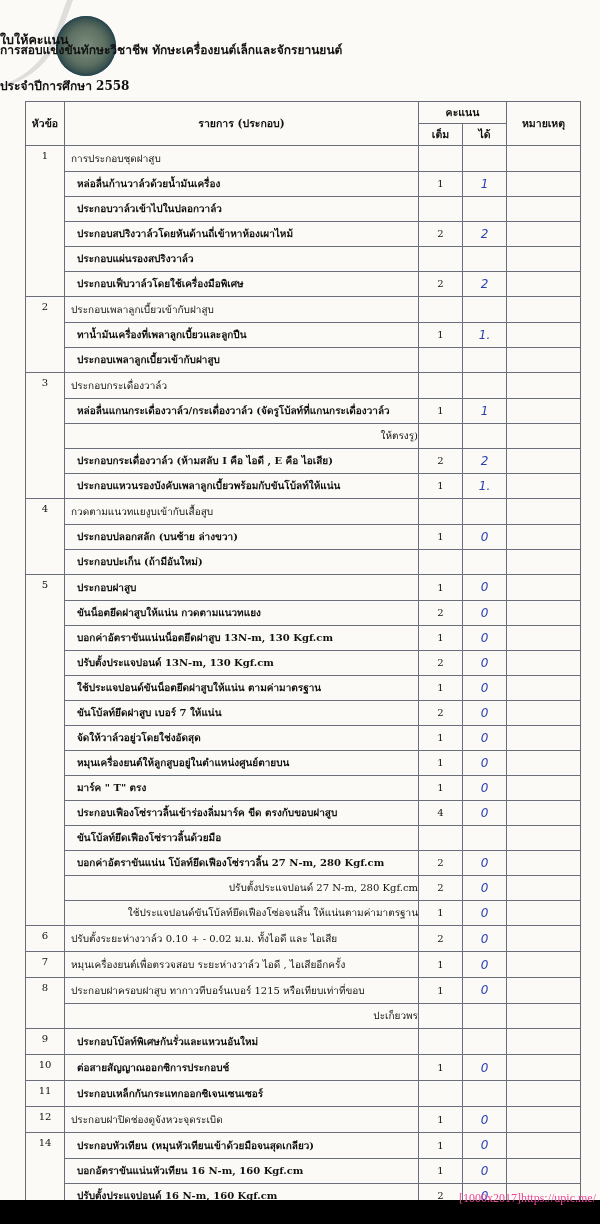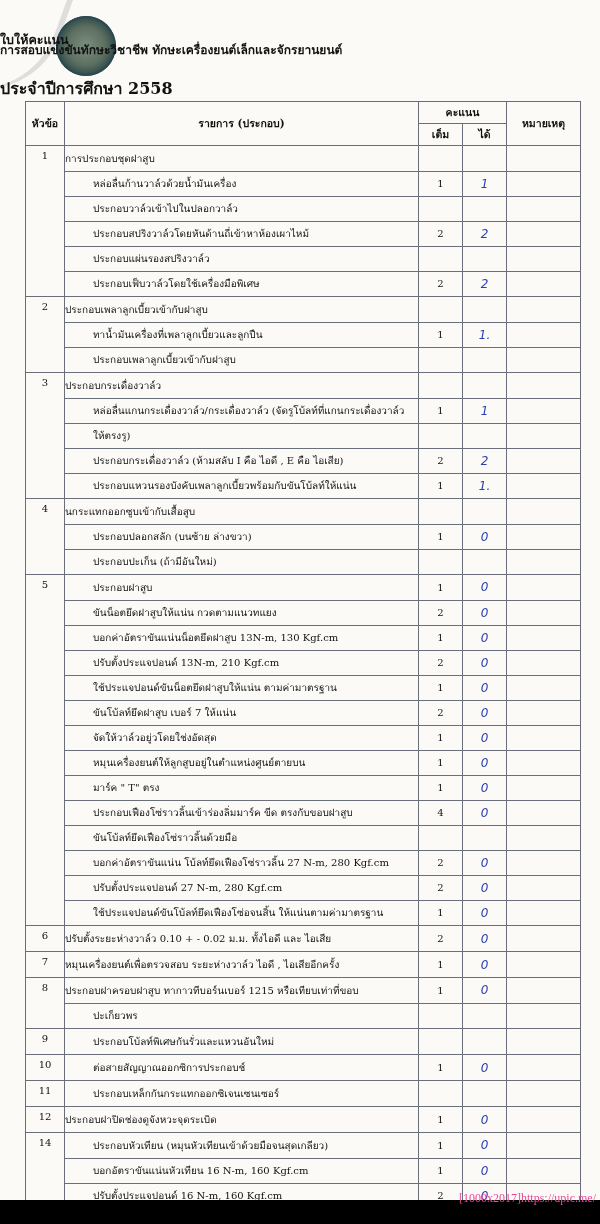--- a/index.html
+++ b/index.html
@@ -3,28 +3,28 @@
 <meta charset="utf-8">
 <style>
   html, body { margin:0; padding:0; }
   body { width:600px; height:1224px; background:#000; position:relative; overflow:hidden; font-family:"DejaVu Serif", serif; }
   .page { position:absolute; left:0; top:0; width:600px; height:1200px; background:#fbfaf6; overflow:hidden; }
   .curl { position:absolute; left:-30px; top:-20px; width:80px; height:120px; border-right:6px solid #d8d8d8; border-radius:0 0 80px 0; transform:rotate(20deg); opacity:.8; }
   .logo { position:absolute; left:56px; top:16px; width:60px; height:60px; border-radius:50%; background:radial-gradient(circle, #7c8f7d 0%, #5d6f61 45%, #2f4a4a 70%, #eef0ee 72%, #eef0ee 76%, #2d4a52 78%); box-shadow:0 0 0 2px #2d4a52 inset; }
   .titles { position:absolute; left:0; width:520px; text-align:left; color:#111; }
   .t1 { top:30px; font-size:12.5px; font-weight:bold; }
   .t2 { top:40px; font-size:12px; font-weight:bold; }
-  .t3 { top:76px; font-size:16px; font-weight:bold; }
+  .t3 { top:76px; font-size:12px; font-weight:bold; }
   table { position:absolute; left:25px; top:101px; border-collapse:collapse; width:555px; font-size:10px; color:#111; table-layout:fixed; }
   td, th { border:1px solid #6a6e7a; padding:0; height:21px; font-weight:normal; }
   th { font-size:10.5px; font-weight:bold; }
   .c-no { text-align:center; vertical-align:top; padding-top:4px; }
-  .c-item { white-space:nowrap; overflow:hidden; }
-  .c-item.sub { padding-left:28px; }
-  .c-item.wrap { padding-left:28px; }
+  .c-item { padding-left:6px; white-space:nowrap; overflow:hidden; }
+  .c-item.sub { padding-left:12px;font-weight:bold; }
+  .c-item.wrap { padding-left:28px;text-align:right; }
   .c-full { text-align:center; }
   .c-got { text-align:center; color:#2a3fb0; font-family:"DejaVu Sans", sans-serif; font-style:italic; font-size:12px; }
   .notop { border-top:none; }
   .nobot { border-bottom:none; }
   .footer { position:absolute; right:4px; bottom:18px; color:#ec4899; font-family:Liberation Serif, serif; font-size:12px; }
 </style>
 </head>
 <body>
 
 <div class="page">
@@ -148,21 +148,21 @@
         </tr>
         <tr>
           <td class="c-no notop"></td>
           <td class="c-item sub">ประกอบแหวนรองบังคับเพลาลูกเบี้ยวพร้อมกับขันโบ้ลท์ให้แน่น</td>
           <td class="c-full">1</td>
           <td class="c-got">1.</td>
           <td></td>
         </tr>
         <tr>
           <td class="c-no nobot">4</td>
-          <td class="c-item">นกระแทกออกซูบเข้ากับเสื้อสูบ</td>
+          <td class="c-item">กวดตามแนวทแยงูบเข้ากับเสื้อสูบ</td>
           <td class="c-full"></td>
           <td class="c-got"></td>
           <td></td>
         </tr>
         <tr>
           <td class="c-no nobot notop"></td>
           <td class="c-item sub">ประกอบปลอกสลัก (บนซ้าย ล่างขวา)</td>
           <td class="c-full">1</td>
           <td class="c-got">0</td>
           <td></td>
@@ -190,21 +190,21 @@
         </tr>
         <tr>
           <td class="c-no nobot notop"></td>
           <td class="c-item sub">บอกค่าอัตราขันแน่นน็อตยึดฝาสูบ 13N-m, 130 Kgf.cm</td>
           <td class="c-full">1</td>
           <td class="c-got">0</td>
           <td></td>
         </tr>
         <tr>
           <td class="c-no nobot notop"></td>
-          <td class="c-item sub">ปรับตั้งประแจปอนด์ 13N-m, 210 Kgf.cm</td>
+          <td class="c-item sub">ปรับตั้งประแจปอนด์ 13N-m, 130 Kgf.cm</td>
           <td class="c-full">2</td>
           <td class="c-got">0</td>
           <td></td>
         </tr>
         <tr>
           <td class="c-no nobot notop"></td>
           <td class="c-item sub">ใช้ประแจปอนด์ขันน็อตยึดฝาสูบให้แน่น ตามค่ามาตรฐาน</td>
           <td class="c-full">1</td>
           <td class="c-got">0</td>
           <td></td>

